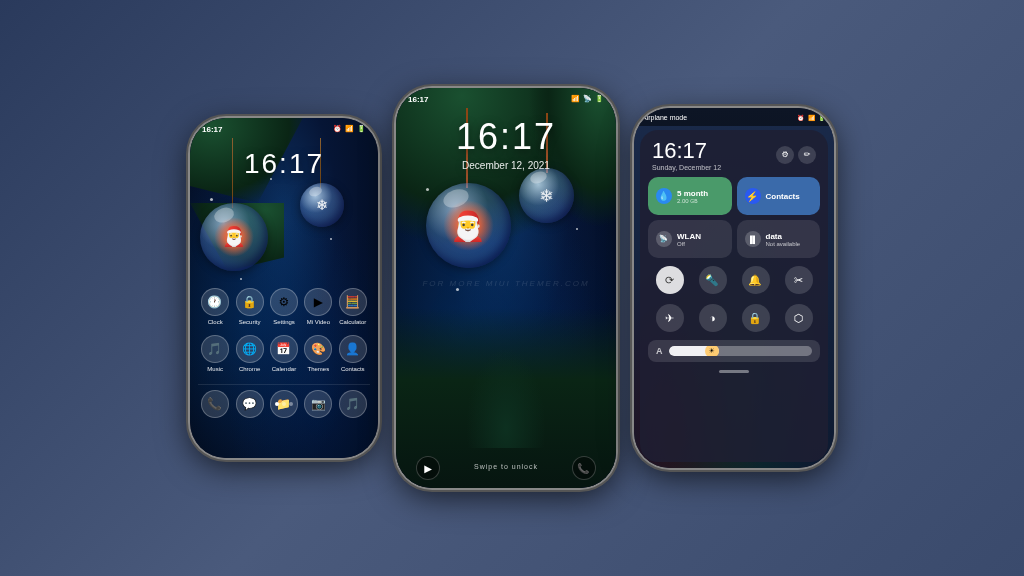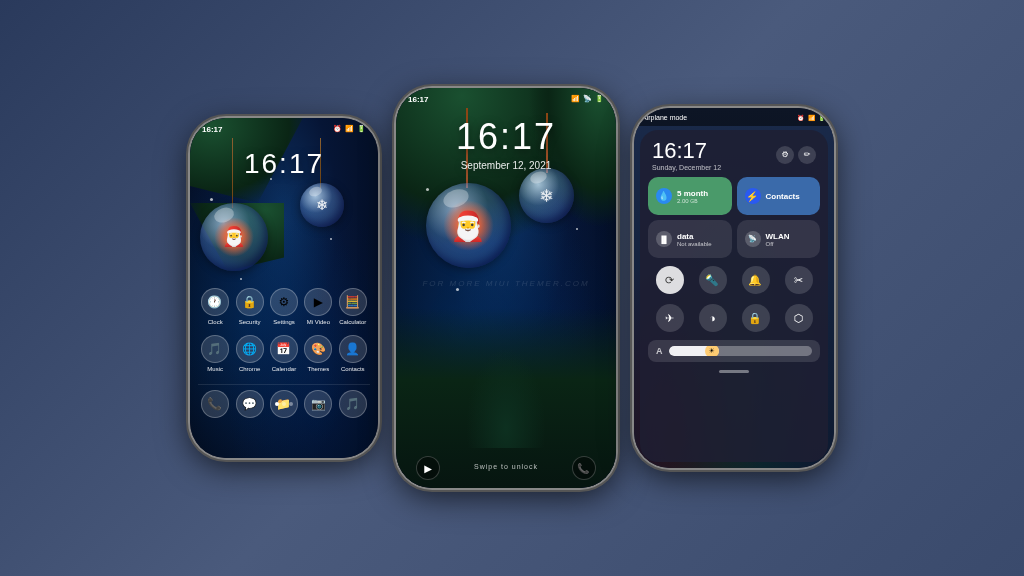--- a/index.html
+++ b/index.html
@@ -569,21 +569,21 @@
       <div class="status-time">16:17</div>
       <div class="status-icons">
         <span style="color:white;font-size:7px;">📶</span>
         <span style="color:white;font-size:7px;">📡</span>
         <span style="color:white;font-size:7px;">🔋</span>
       </div>
     </div>
 
     <div class="big-clock" style="top:28px;">
       <div class="clock-time" style="font-size:36px;">16:17</div>
-      <div class="clock-date" style="font-size:10px;">September 12, 2021</div>
+      <div class="clock-date" style="font-size:10px;">December 12, 2021</div>
     </div>
 
     <div class="watermark">FOR MORE MIUI THEMER.COM</div>
 
     <div class="swipe-hint">Swipe to unlock</div>
 
     <div class="bottom-buttons">
       <div class="bottom-btn">▶</div>
       <div class="bottom-btn">📞</div>
     </div>
@@ -630,34 +630,34 @@
         </div>
 
         <div class="cc-tile cc-tile-blue">
           <div class="cc-tile-icon" style="background:#2a5af0;font-size:10px;color:white;border-radius:50%;width:16px;height:16px;display:flex;align-items:center;justify-content:center;">⚡</div>
           <div class="cc-tile-text">
             <div class="cc-tile-title">Contacts</div>
           </div>
         </div>
 
         <div class="cc-tile cc-tile-dark">
+          <div class="cc-tile-icon cc-tile-icon-white" style="font-size:7px;">📡</div>
+          <div class="cc-tile-text">
+            <div class="cc-tile-title">WLAN</div>
+            <div class="cc-tile-sub">Off</div>
+          </div>
+        </div>
+
+        <div class="cc-tile cc-tile-dark">
           <div class="cc-tile-icon cc-tile-icon-white" style="font-size:7px;">▐▌</div>
           <div class="cc-tile-text">
             <div class="cc-tile-title">data</div>
             <div class="cc-tile-sub">Not available</div>
           </div>
         </div>
-
-        <div class="cc-tile cc-tile-dark">
-          <div class="cc-tile-icon cc-tile-icon-white" style="font-size:7px;">📡</div>
-          <div class="cc-tile-text">
-            <div class="cc-tile-title">WLAN</div>
-            <div class="cc-tile-sub">Off</div>
-          </div>
-        </div>
       </div>
 
       <div class="cc-buttons-row">
         <div class="cc-round-btn cc-round-btn-active">⟳</div>
         <div class="cc-round-btn">🔦</div>
         <div class="cc-round-btn">🔔</div>
         <div class="cc-round-btn">✂</div>
       </div>
 
       <div class="cc-buttons-row">

